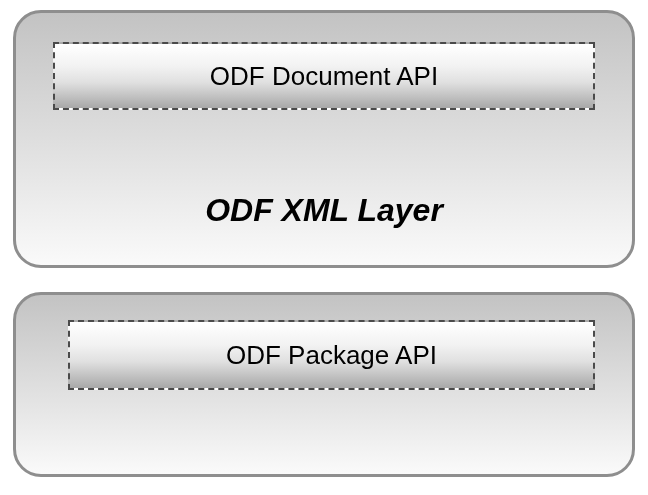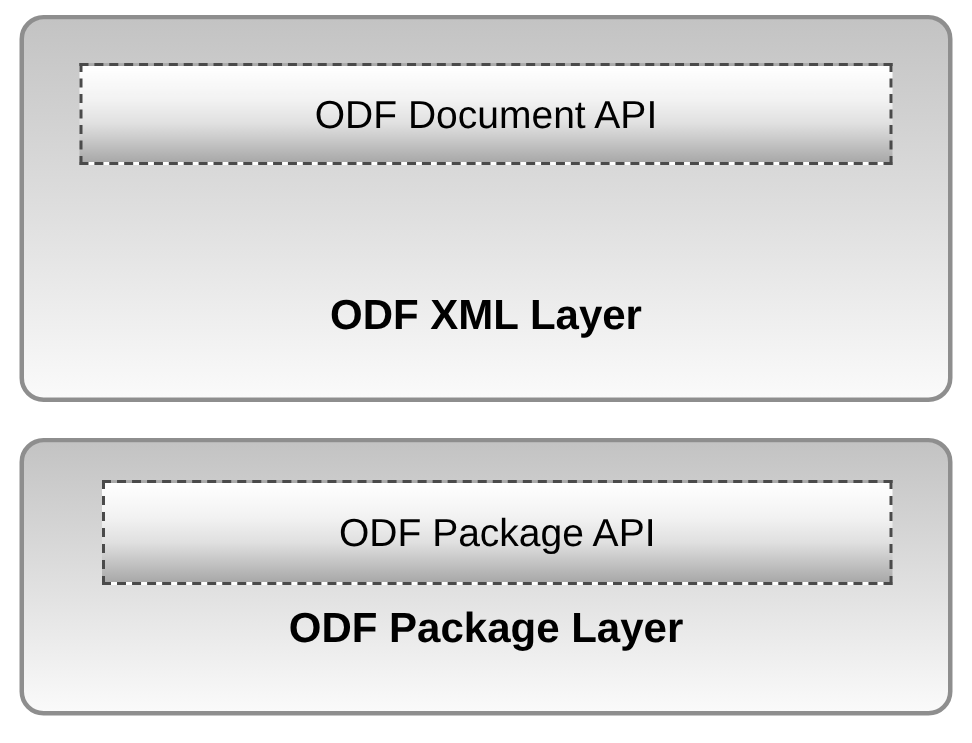--- a/index.html
+++ b/index.html
@@ -16,21 +16,21 @@
     background: #ffffff;
     overflow: hidden;
   }
 
   .layer-box {
     position: absolute;
     left: 13px;
     width: 622px;
     box-sizing: border-box;
     border: 3px solid #8e8e8e;
-    border-radius: 16px;
+    border-radius: 28px;
     background: linear-gradient(180deg, #c3c3c3 0%, #dedede 50%, #fafafa 100%);
   }
 
   .layer-box.xml {
     top: 10px;
     height: 258px;
   }
 
   .layer-box.package {
     top: 292px;
@@ -69,25 +69,26 @@
 
   .layer-label {
     position: absolute;
     left: 0;
     right: 0;
     bottom: 0;
     height: 110px;
     display: flex;
     align-items: center;
     justify-content: center;
-    font-size: 28px;
+    font-size: 32px;
     font-weight: bold;
     line-height: 1;
     color: #000000;
     white-space: nowrap;
+    font-style: italic;
   }
 </style>
 </head>
 <body>
 
 <div class="canvas">
 
   <div class="layer-box xml">
     <div class="api-stack">
       <div class="api-bar">
@@ -96,16 +97,15 @@
     </div>
     <div class="layer-label">ODF XML Layer</div>
   </div>
 
   <div class="layer-box package">
     <div class="api-stack">
       <div class="api-bar">
         <span>ODF Package API</span>
       </div>
     </div>
-    <div class="layer-label">ODF Package Layer</div>
   </div>
 
 </div>
 
 </body></html>

